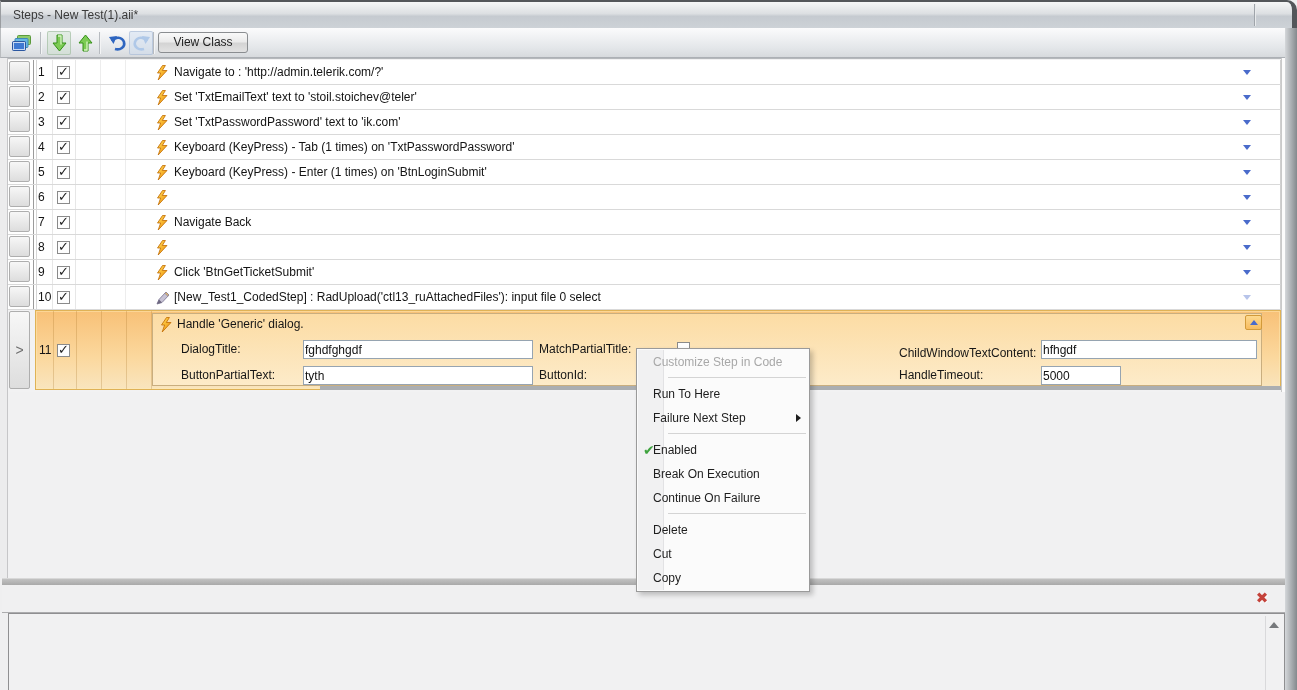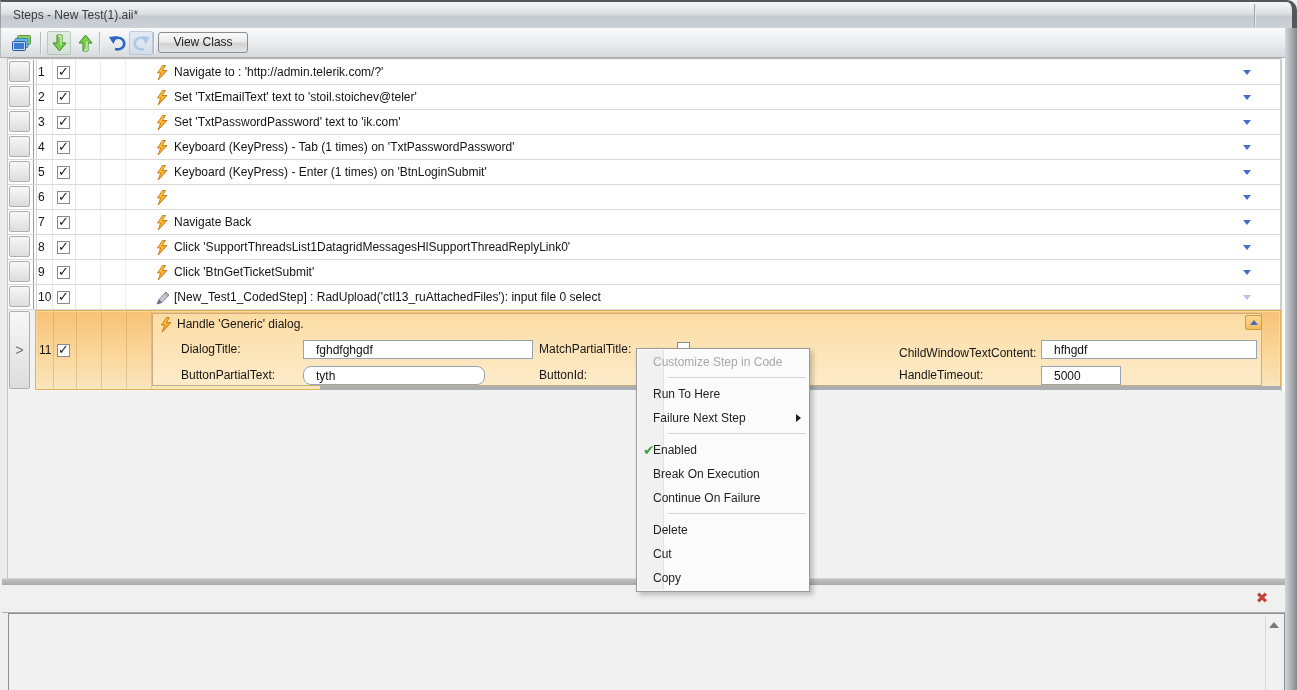--- a/index.html
+++ b/index.html
@@ -71,21 +71,21 @@
   }
   .r11-line { position:absolute; top:0; bottom:0; width:1px; background:rgba(165,110,35,.25); }
   #r11-num { position:absolute; left:3px; top:0; bottom:0; line-height:78px; color:#141414; }
   #r11-cb { left:21px; top:33px; }
   #r11-inner { position:absolute; left:116px; top:2px; width:1110px; height:73px;
     border:1px solid #C9AE7F; background:linear-gradient(#FCDCA4,#FDEBC9); }
   #r11-inner .hdr-bolt { position:absolute; left:6px; top:3px; width:13px; height:15px; }
   #r11-inner .hdr-text { position:absolute; left:24px; top:1px; line-height:19px; color:#161616; }
   .lbl { position:absolute; line-height:19px; color:#161616; white-space:nowrap; }
   .tin { position:absolute; height:19px; border:1px solid #96A4B1; background:#FFFFFF;
-    font-family:"Liberation Sans",sans-serif; font-size:12px; color:#111; padding:0 12px; }
+    font-family:"Liberation Sans",sans-serif; font-size:12px; color:#111; padding:0 1px; }
   #collapse-btn { position:absolute; left:1209px; top:4px; width:17px; height:15px;
     background:linear-gradient(#FDD98F,#F7BC60); border:1px solid #D29A3A; border-radius:2px;
     display:flex; align-items:center; justify-content:center; }
   #collapse-btn .tri-up { width:0; height:0; border-bottom:5px solid #4A6BCB; border-left:4px solid transparent; border-right:4px solid transparent; }
   #r11-graybar { position:absolute; left:312px; top:76px; right:0; height:4px; background:#ABAEB1; }
   
   #ctx-menu { position:absolute; left:636px; top:348px; width:174px; z-index:50;
     background:#FBFBFB; border:1px solid #9A9A9A; box-shadow:3px 3px 5px rgba(0,0,0,.22); padding:1px 0; }
   #ctx-menu::before { content:""; position:absolute; left:1px; top:1px; bottom:1px; width:25px;
     background:#F1F1F2; border-right:1px solid #E2E2E4; }
@@ -281,21 +281,20 @@
     <span class="cb checked row-cb"></span>
     <span class="icon-slot"><svg width="13" height="16" viewBox="0 0 13 16">
           <defs>
             <linearGradient id="bg" x1="0" y1="0" x2="1" y2="1">
               <stop offset="0" stop-color="#FFDE5C"></stop>
               <stop offset="1" stop-color="#F08A00"></stop>
             </linearGradient>
           </defs>
           <path d="M7.5 0.5 L2.5 8 L5.6 8 L3.2 15 L12 5.5 L7.3 5.5 L10.4 0.5 Z" fill="url(#bg)" stroke="#C06A00" stroke-width="0.8"></path>
         </svg></span>
-    <span class="rtext">Click 'SupportThreadsList1DatagridMessagesHlSupportThreadReplyLink0'</span>
     <span class="dd"></span>
   </div>
   <div class="step-row" style="top:260px">
     <span class="handle"></span>
     <span class="rnum">9</span>
     <span class="cb checked row-cb"></span>
     <span class="icon-slot"><svg width="13" height="16" viewBox="0 0 13 16">
           <defs>
             <linearGradient id="bg" x1="0" y1="0" x2="1" y2="1">
               <stop offset="0" stop-color="#FFDE5C"></stop>
@@ -346,21 +345,21 @@
         <span class="hdr-text">Handle 'Generic' dialog.</span>
 
         <span class="lbl" style="left:28px;top:26px">DialogTitle:</span>
         <input class="tin" style="left: 150px; top: 26px; width: 230px;" value="fghdfghgdf">
         <span class="lbl" style="left:386px;top:26px">MatchPartialTitle:</span>
         <span class="cb" style="left:524px;top:28px"></span>
         <span class="lbl" style="left:746px;top:30px">ChildWindowTextContent:</span>
         <input class="tin" style="left: 888px; top: 26px; width: 216px;" value="hfhgdf">
 
         <span class="lbl" style="left:28px;top:52px">ButtonPartialText:</span>
-        <input class="tin" style="left: 150px; top: 52px; width: 182px; border-radius: 8px;" value="tyth">
+        <input class="tin" style="left: 150px; top: 52px; width: 230px;" value="tyth">
         <span class="lbl" style="left:386px;top:52px">ButtonId:</span>
         <span class="lbl" style="left:746px;top:52px">HandleTimeout:</span>
         <input class="tin" style="left: 888px; top: 52px; width: 80px;" value="5000">
       </div>
 
       <div id="collapse-btn">
         <span class="tri-up"></span>
       </div>
     </div>
     <div id="r11-graybar"></div>

